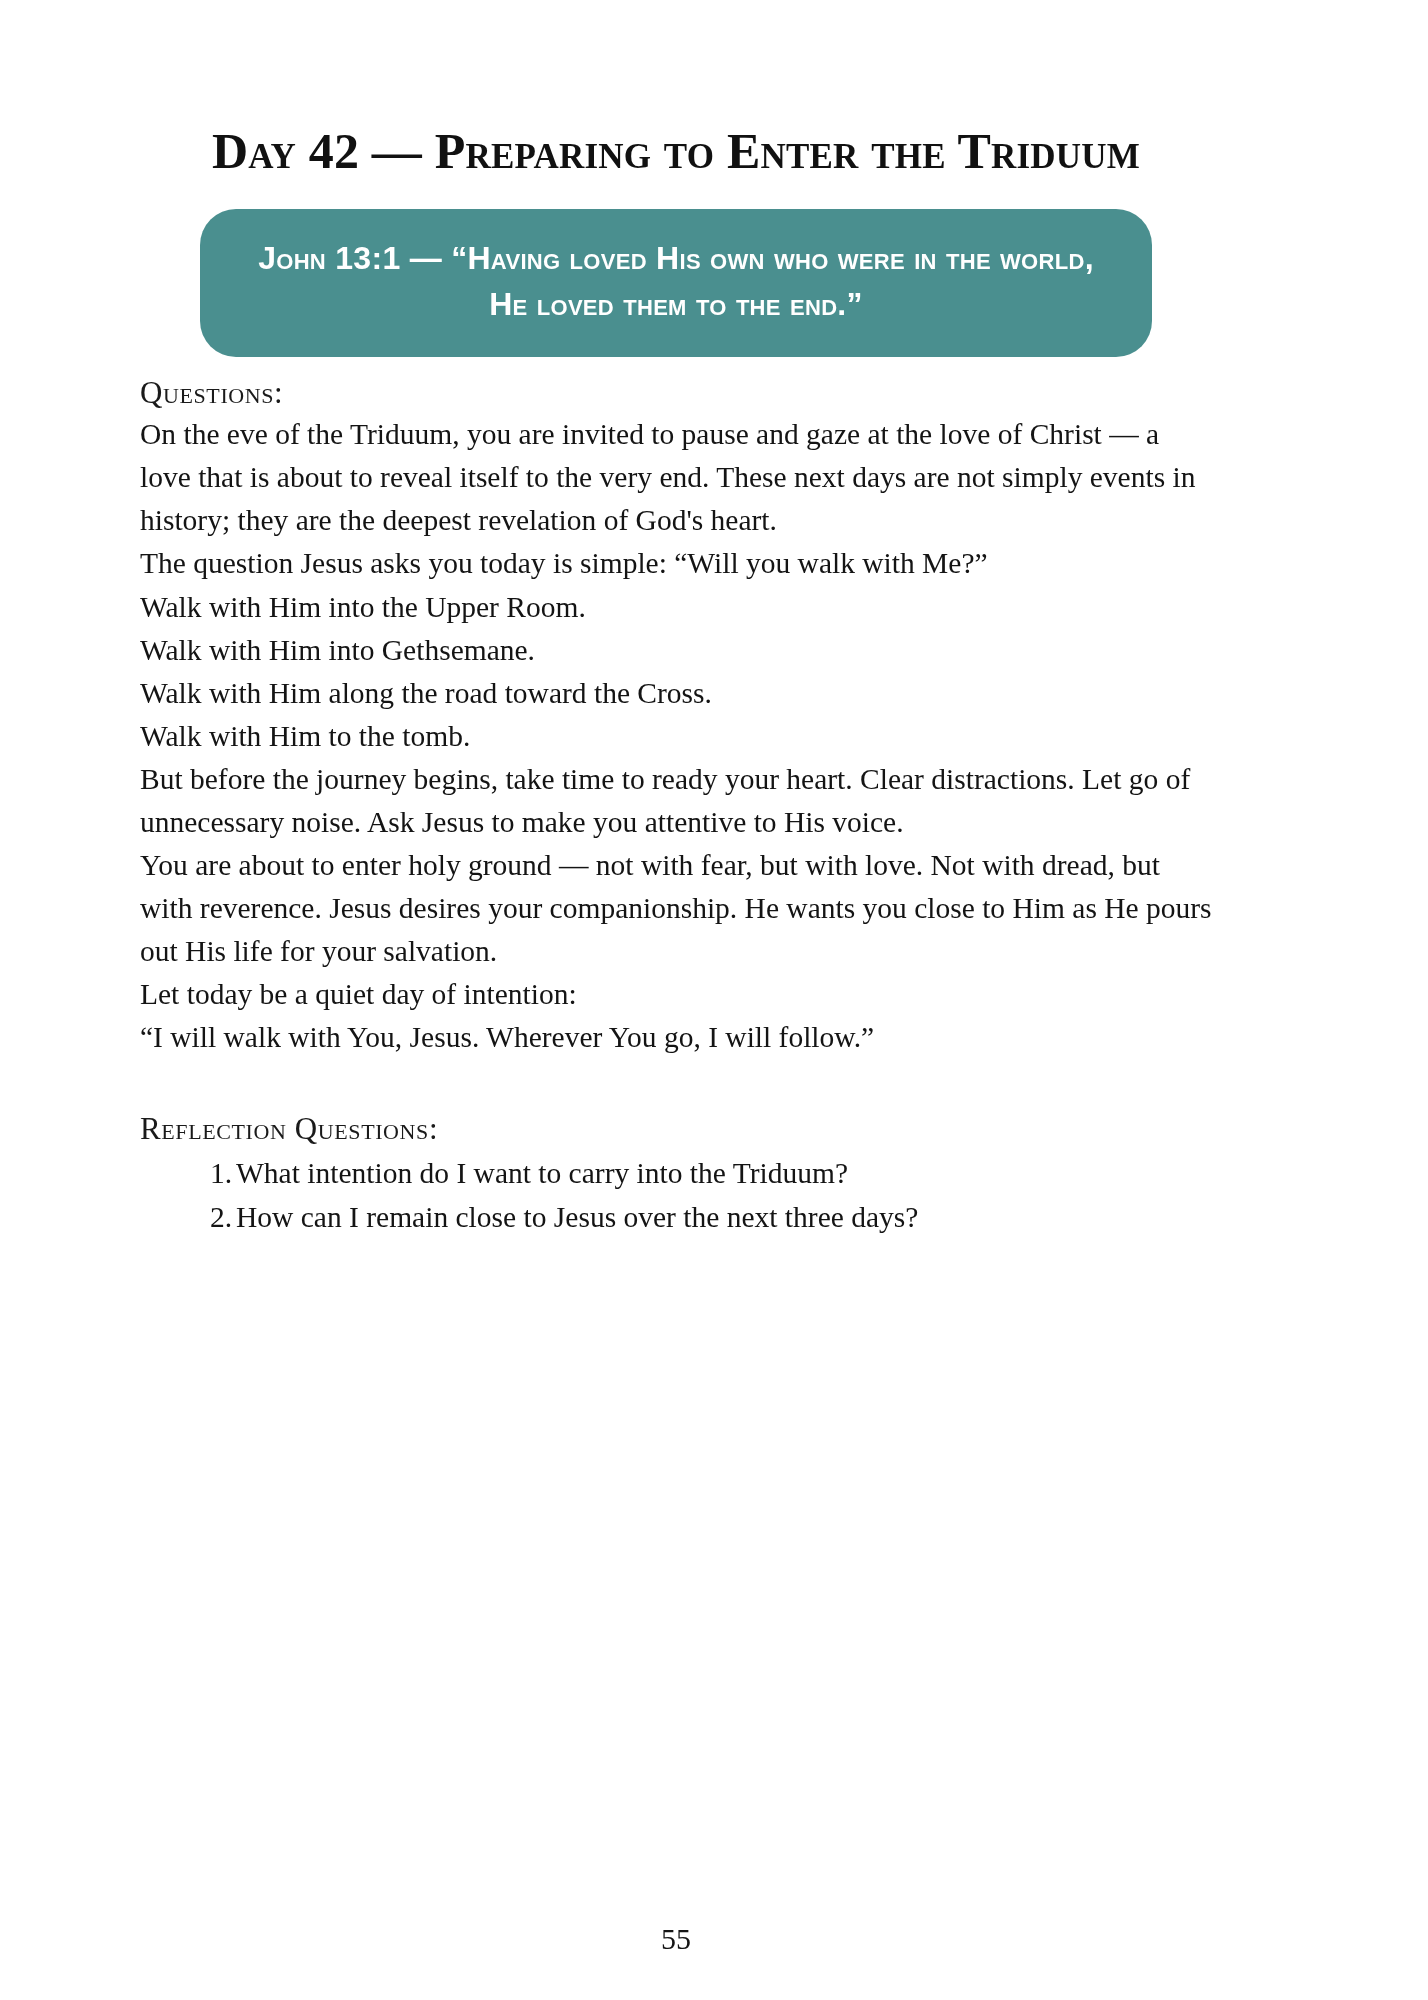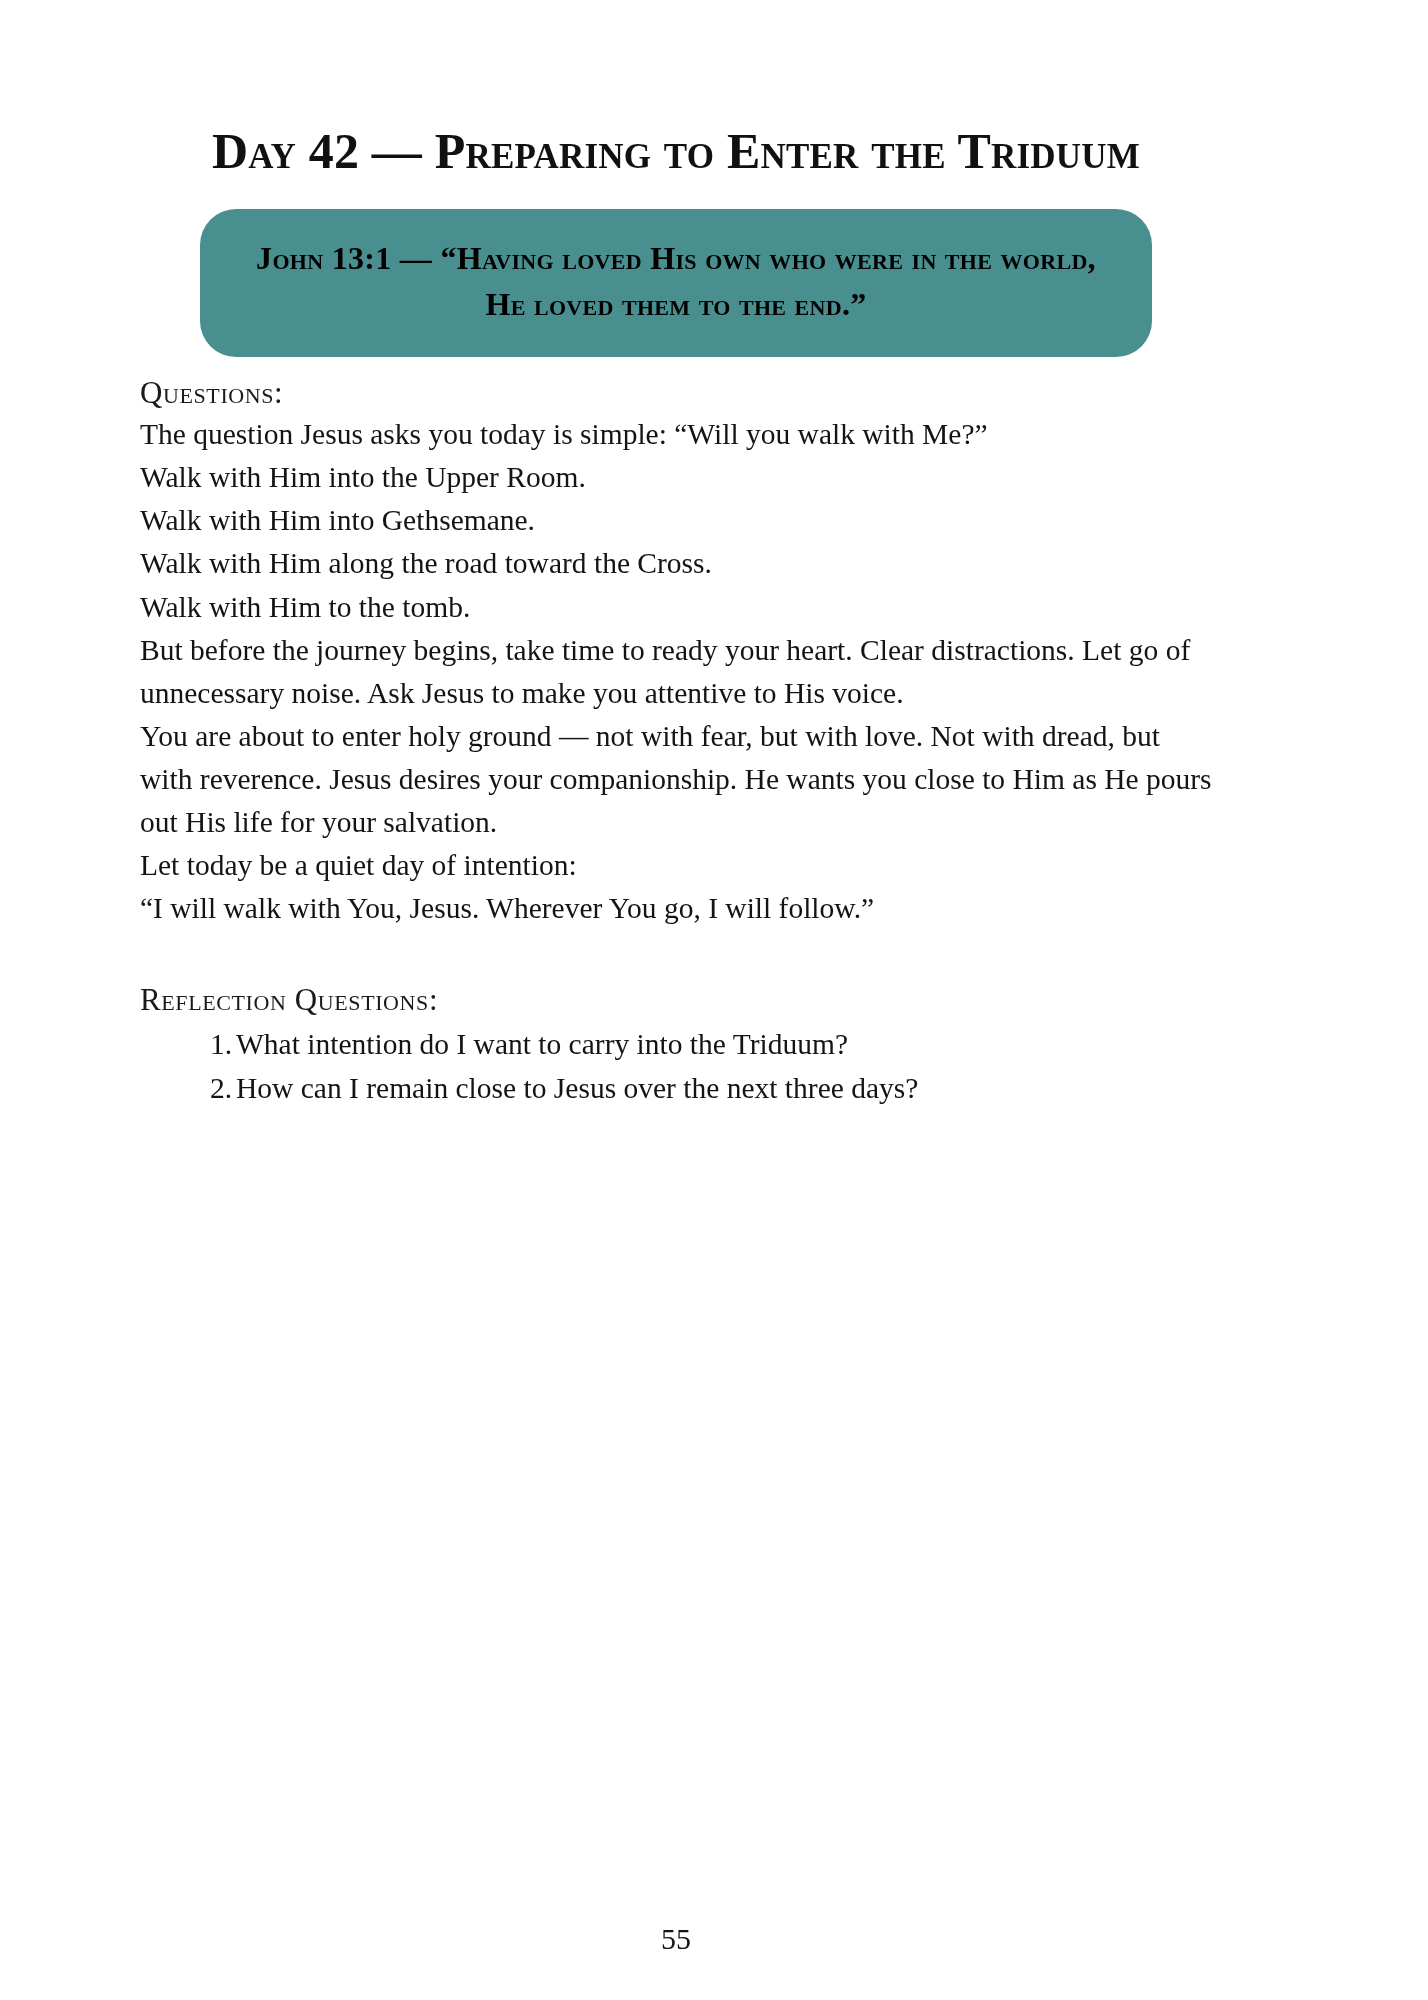--- a/index.html
+++ b/index.html
@@ -33,27 +33,27 @@
     margin: 0 30px 0 30px;
     color: #111111;
   }
   .verse-box {
     margin: 26px 60px 0 60px;
     background: #4a8f8f;
     border-radius: 36px;
     padding: 26px 40px 30px 40px;
   }
   .verse-text {
-    font-family: Liberation Serif, serif;
+    font-family: Liberation Sans, sans-serif;
     font-variant: small-caps;
     font-weight: bold;
     font-size: 32px;
     line-height: 1.45;
     text-align: center;
-    color: #000000;
+    color: #ffffff;
     letter-spacing: 0.3px;
   }
   .section-heading {
     font-family: "Liberation Serif", serif;
     font-variant: small-caps;
     font-size: 31px;
     letter-spacing: 0.6px;
     color: #1a1a1a;
     margin: 18px 0 0 0;
   }
@@ -112,20 +112,21 @@
 
   <h1 class="page-title">Day 42 — Preparing to Enter the Triduum</h1>
 
   <div class="verse-box">
     <div class="verse-text">John 13:1 — “Having loved His own who were in the world, He loved them to the end.”</div>
   </div>
 
   <div class="section-heading">Questions:</div>
 
   <div class="body-block">
+    <p class="body-line para">On the eve of the Triduum, you are invited to pause and gaze at the love of Christ — a love that is about to reveal itself to the very end. These next days are not simply events in history; they are the deepest revelation of God's heart.</p>
     <p class="body-line para">The question Jesus asks you today is simple: “Will you walk with Me?”</p>
     <p class="body-line para">Walk with Him into the Upper Room.</p>
     <p class="body-line para"> Walk with Him into Gethsemane.</p>
     <p class="body-line para"> Walk with Him along the road toward the Cross.</p>
     <p class="body-line para"> Walk with Him to the tomb.</p>
     <p class="body-line para">But before the journey begins, take time to ready your heart. Clear distractions. Let go of unnecessary noise. Ask Jesus to make you attentive to His voice.</p>
     <p class="body-line para">You are about to enter holy ground — not with fear, but with love. Not with dread, but with reverence. Jesus desires your companionship. He wants you close to Him as He pours out His life for your salvation.</p>
     <p class="body-line para">Let today be a quiet day of intention:</p>
     <p class="body-line para"> “I will walk with You, Jesus. Wherever You go, I will follow.”</p>
   </div>

